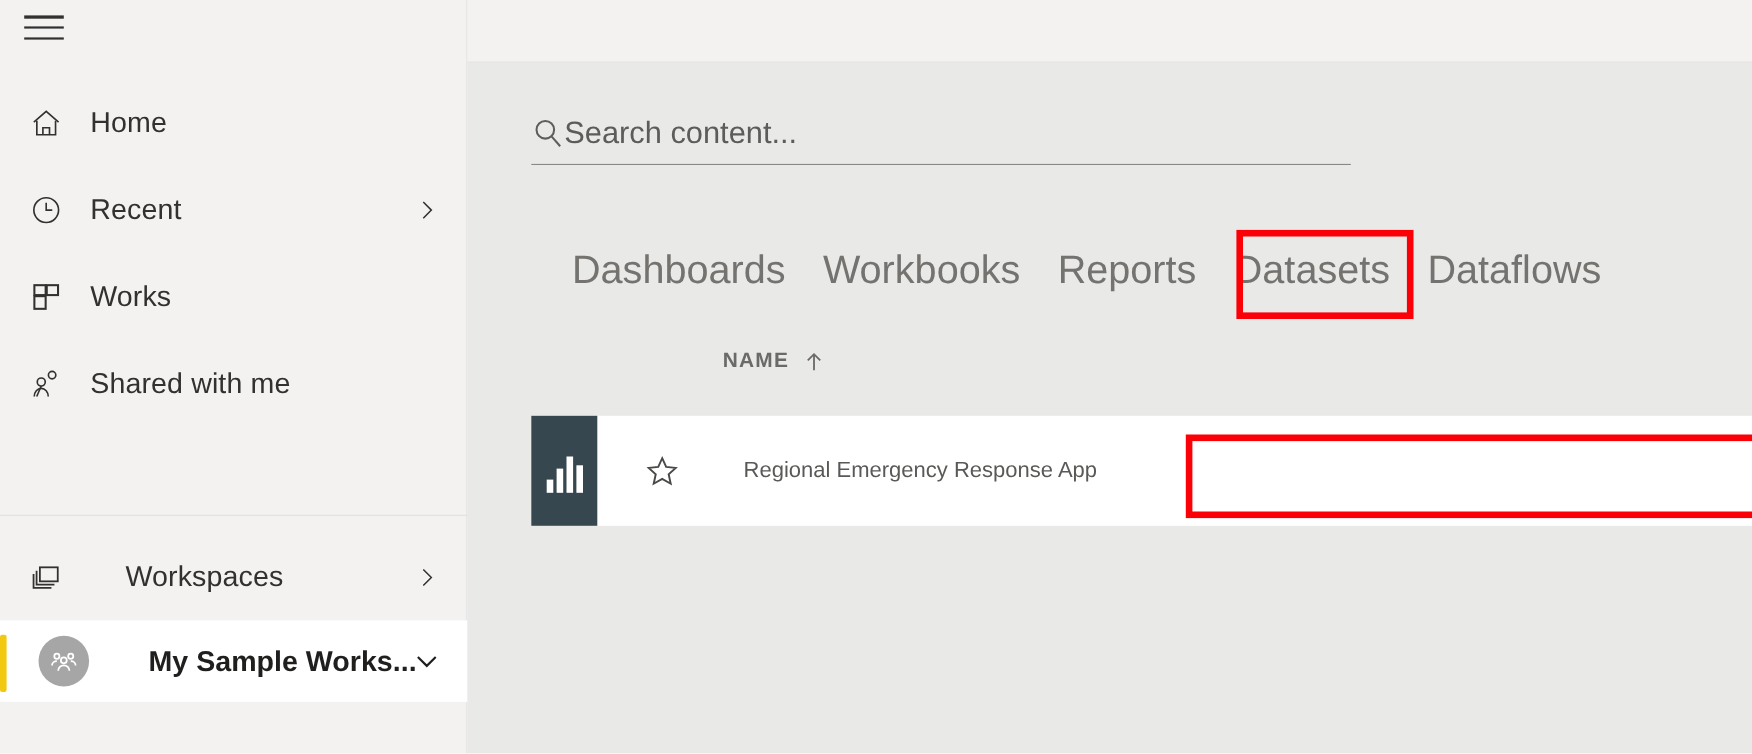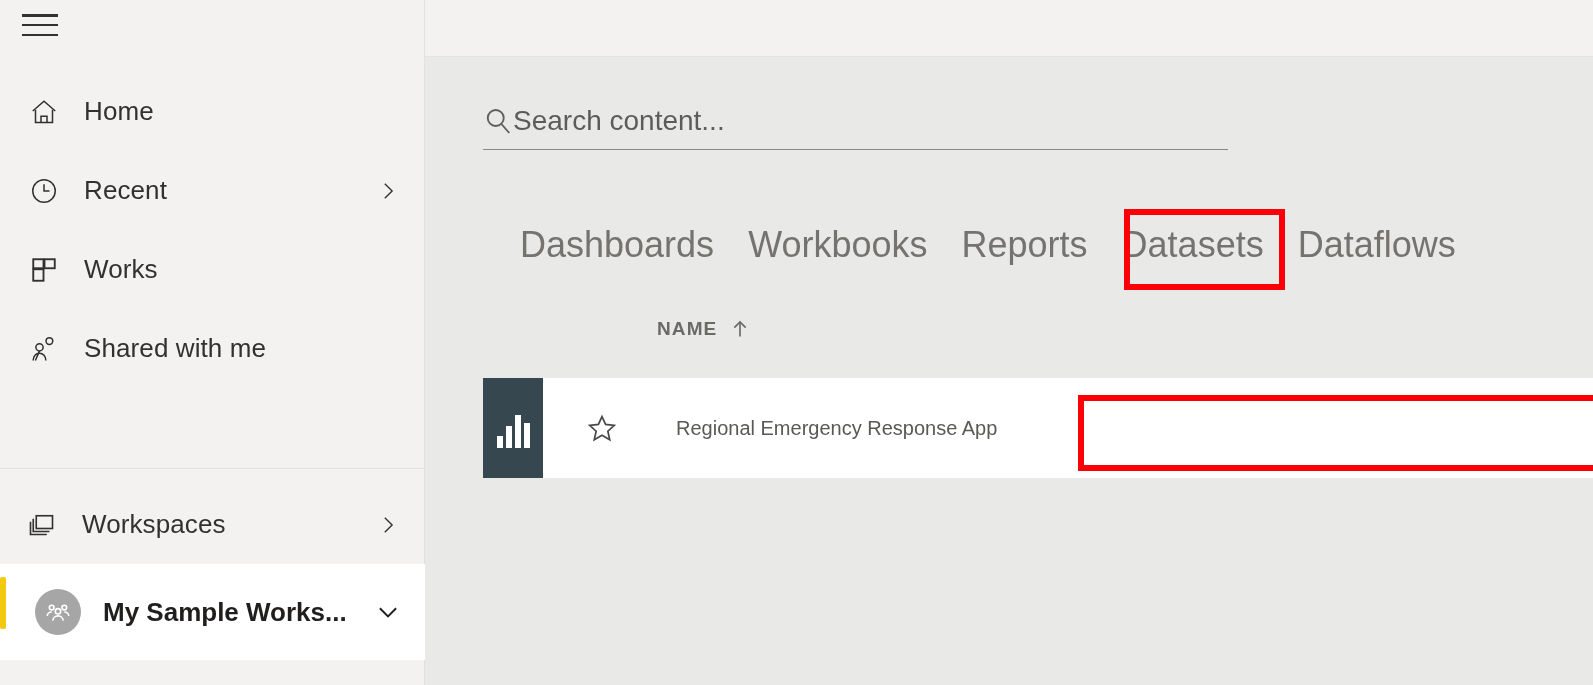--- a/index.html
+++ b/index.html
@@ -26,22 +26,22 @@
     padding: 3px 0;
     cursor: pointer;
   }
   .hamburger span { display: block; height: 2.5px; background: #323130; width: 36px; }
 
   .nav-group { position: absolute; left: 0; top: 72px; width: 425px; }
   .nav-item {
     position: relative;
     display: flex; align-items: center;
     height: 79px;
-    cursor: pointer;
-    margin-left: 24px;
+    padding-left: 22px;
+    cursor: pointer;
   }
   .nav-icon {
     width: 40px; height: 40px;
     display: flex; align-items: center; justify-content: center;
     flex: 0 0 40px;
     color: #323130;
   }
   .nav-label {
     margin-left: 20px;
     font-size: 26px;
@@ -60,24 +60,25 @@
     position: absolute; left: 0; top: 468px;
     width: 425px; height: 1px; background: #e0dfde;
   }
   .ws-group { position: absolute; left: 0; top: 485px; width: 425px; }
   .ws-item {
     position: relative;
     display: flex; align-items: center;
     height: 79px;
     padding-left: 22px;
     cursor: pointer;
+    gap: 32px;
   }
   .ws-item.active {
     background: #ffffff;
-    height: 96px;
+    height: 74px;
   }
   .ws-accent {
     position: absolute; left: 0; top: 13px;
     width: 6px; height: 52px;
     background: #f2c811;
     border-radius: 2px;
   }
   .ws-avatar {
     width: 46px; height: 46px; border-radius: 50%;
     background: #a6a6a6;

